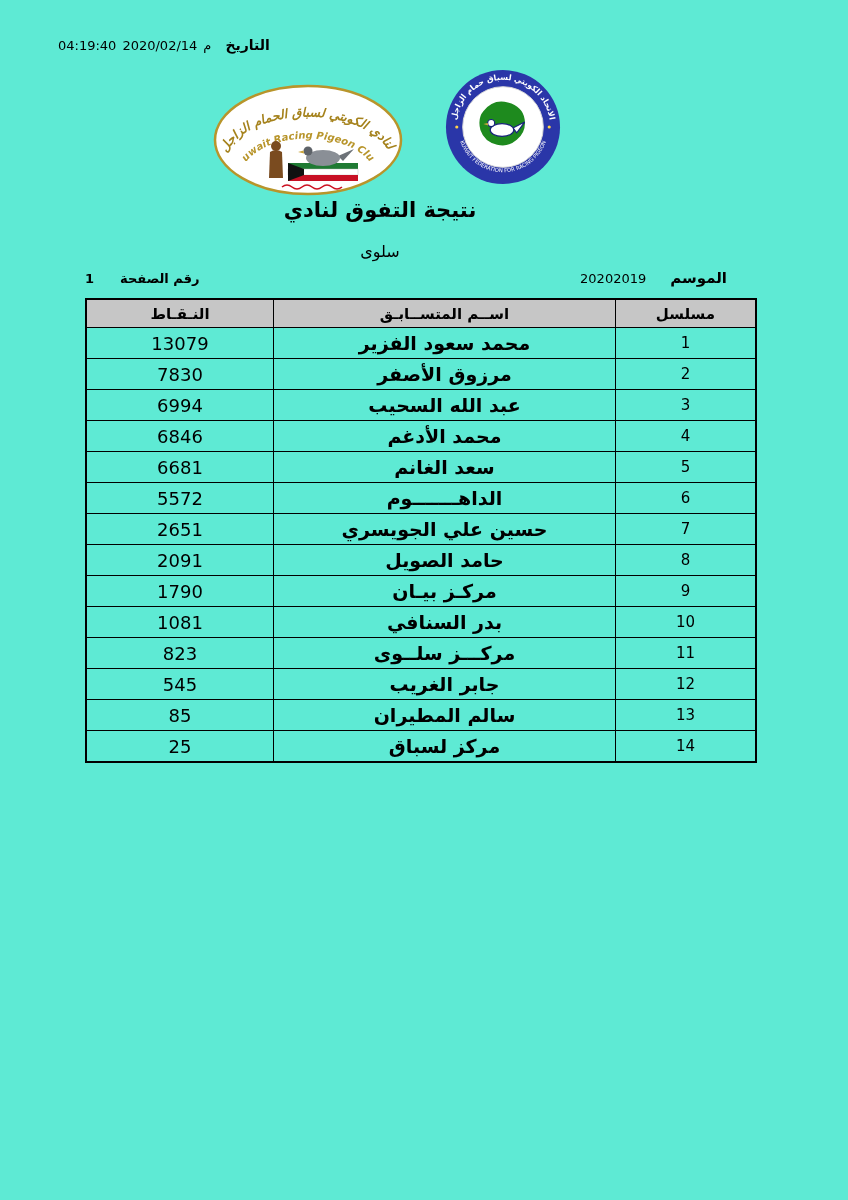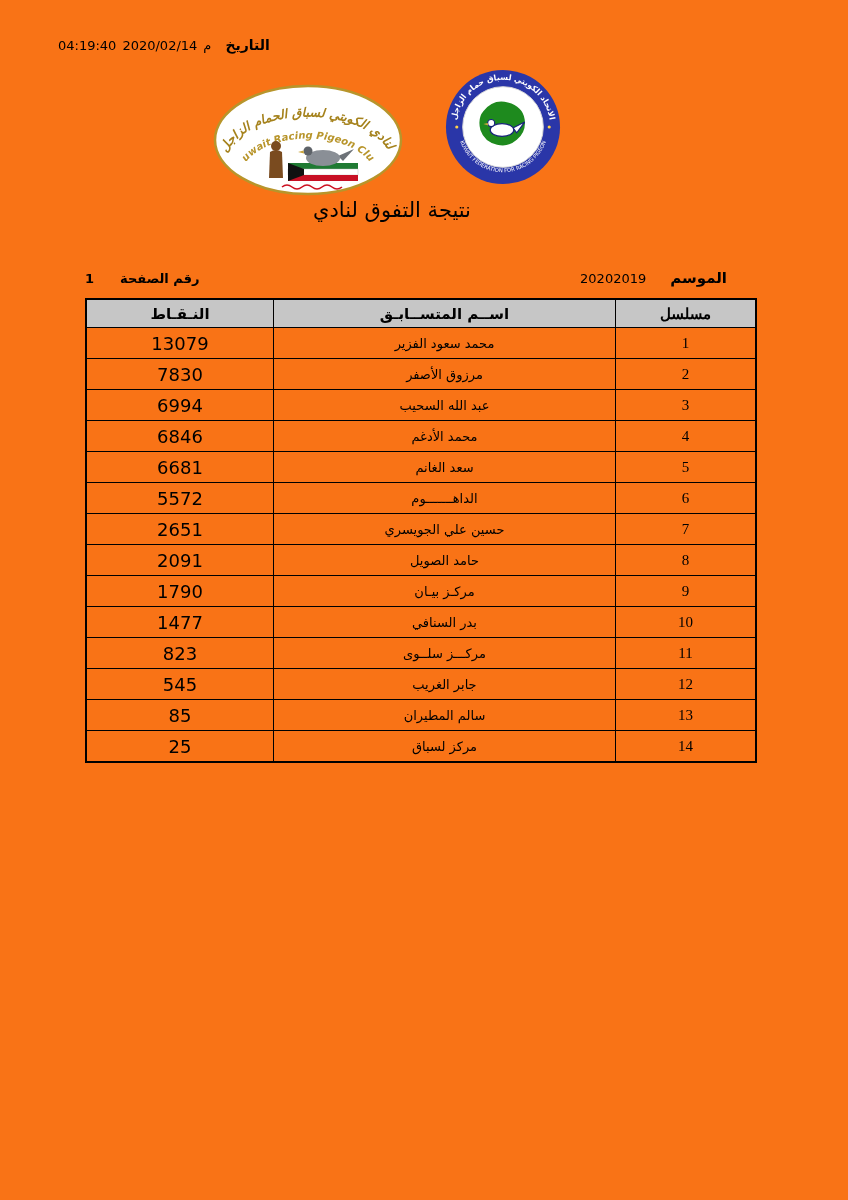--- a/index.html
+++ b/index.html
@@ -6,21 +6,21 @@
     margin: 0;
     padding: 0;
     background: #ffffff;
     font-family: "DejaVu Sans", sans-serif;
     color: #000;
   }
   .page {
     position: relative;
     width: 848px;
     height: 1200px;
-    background: #f97316;
+    background: #5eead4;
     overflow: hidden;
   }
   
   .date-line {
     position: absolute;
     top: 37px;
     left: 58px;
     display: flex;
     align-items: baseline;
     gap: 6px;
@@ -36,23 +36,22 @@
   .club-logo { position: absolute; left: 212px; top: 84px; }
   .fed-logo  { position: absolute; left: 444px; top: 68px; }
   
   .report-title {
     position: absolute;
     top: 198px;
     left: 0;
     width: 760px;
     text-align: center;
     font-size: 21px;
-    font-weight: normal;
+    font-weight: bold;
     direction: rtl;
-    margin-left: 12px;
   }
   .club-name {
     position: absolute;
     top: 242px;
     left: 0;
     width: 760px;
     text-align: center;
     font-size: 16px;
     direction: rtl;
   }
@@ -90,25 +89,25 @@
     text-align: center;
     padding: 0 4px;
   }
   table.results td {
     border: 1px solid #000;
     height: 30px;
     text-align: center;
     vertical-align: middle;
     padding: 0 4px;
   }
-  .col-serial { width: 131px; font-family: Liberation Serif, serif; }
+  .col-serial { width: 131px; }
   .col-name   { width: 333px; }
   .col-points { width: 178px; margin-left: 12px; }
   td.col-serial { font-size: 15px; }
-  td.col-name   { font-size: 13px; font-weight: normal; }
+  td.col-name   { font-size: 19px; font-weight: bold; }
   td.col-points { font-size: 18px; direction: ltr; }
 </style>
 </head>
 <body>
 
 <div class="page">
 
   <div class="date-line">
     <span>04:19:40</span>
     <span>2020/02/14</span>
@@ -169,20 +168,21 @@
         <ellipse cx="59" cy="63" rx="12" ry="6.5"></ellipse>
         <circle cx="48" cy="56" r="3.6"></circle>
         <path d="M 44.5,56 L 40,57 L 45,58.5 Z" fill="#caa43a" stroke="none"></path>
       </g>
       <circle cx="13" cy="60" r="1.6" fill="#ffd24a"></circle>
       <circle cx="107" cy="60" r="1.6" fill="#ffd24a"></circle>
     </svg>
   </div>
 
   <div class="report-title">نتيجة التفوق لنادي</div>
+  <div class="club-name">سلوى</div>
 
   <div class="meta-row">
     <div class="page-group">
       <span>1</span>
       <span>رقم الصفحة</span>
     </div>
     <div class="season-group">
       <span>20202019</span>
       <span class="label">الموسم</span>
     </div>
@@ -247,21 +247,21 @@
 
     <tr>
       <td class="col-serial">9</td>
       <td class="col-name">مركـز بيـان</td>
       <td class="col-points">1790</td>
     </tr>
 
     <tr>
       <td class="col-serial">10</td>
       <td class="col-name">بدر السنافي</td>
-      <td class="col-points">1477</td>
+      <td class="col-points">1081</td>
     </tr>
 
     <tr>
       <td class="col-serial">11</td>
       <td class="col-name">مركـــز سلــوى</td>
       <td class="col-points">823</td>
     </tr>
 
     <tr>
       <td class="col-serial">12</td>

